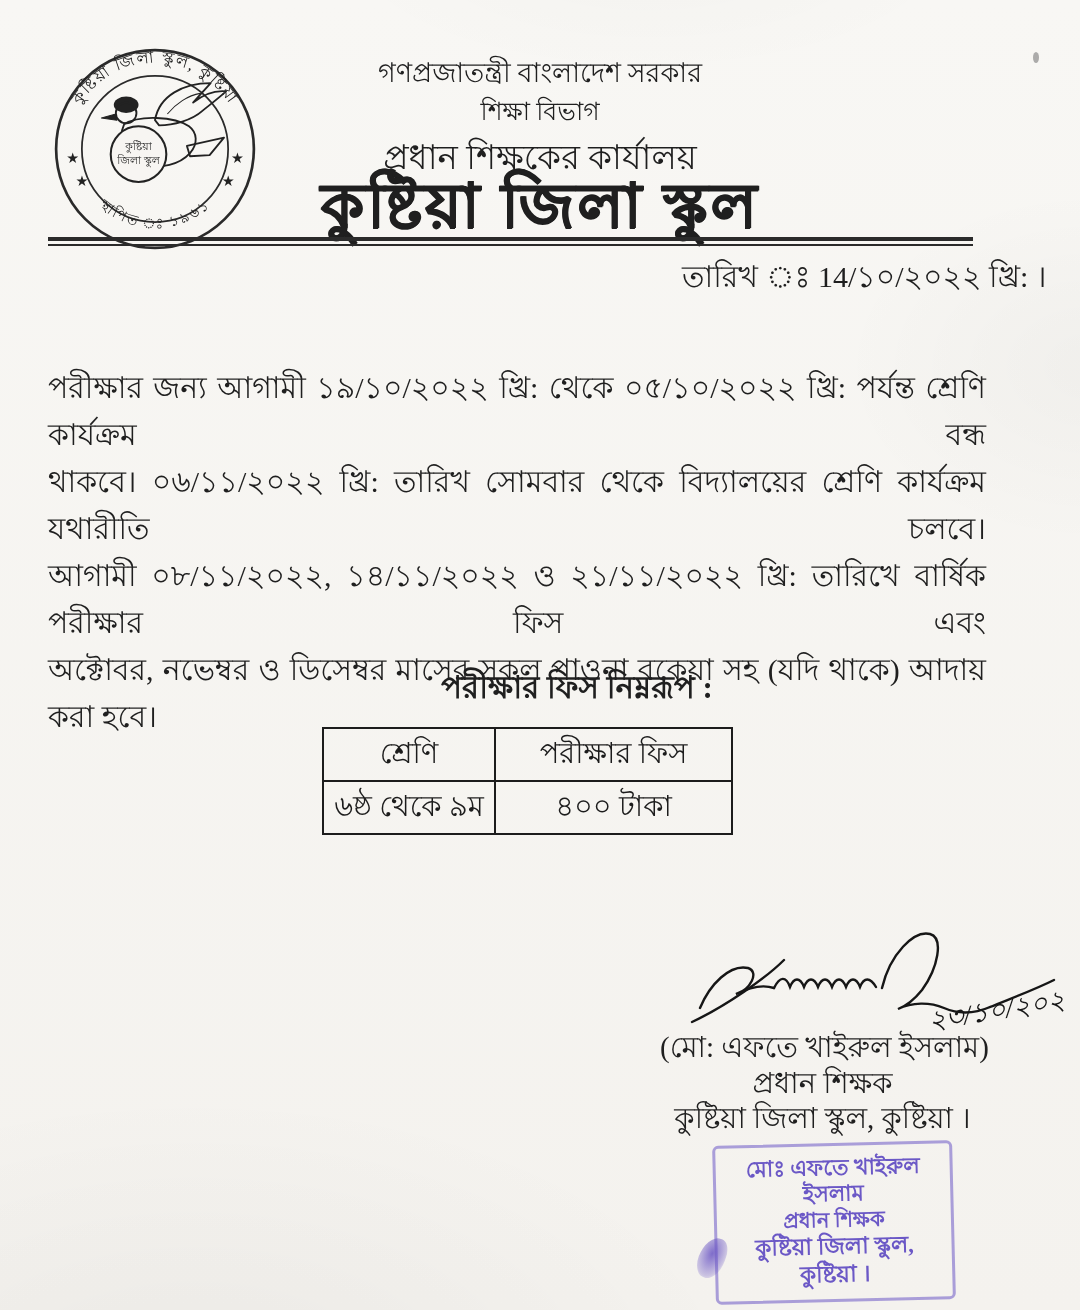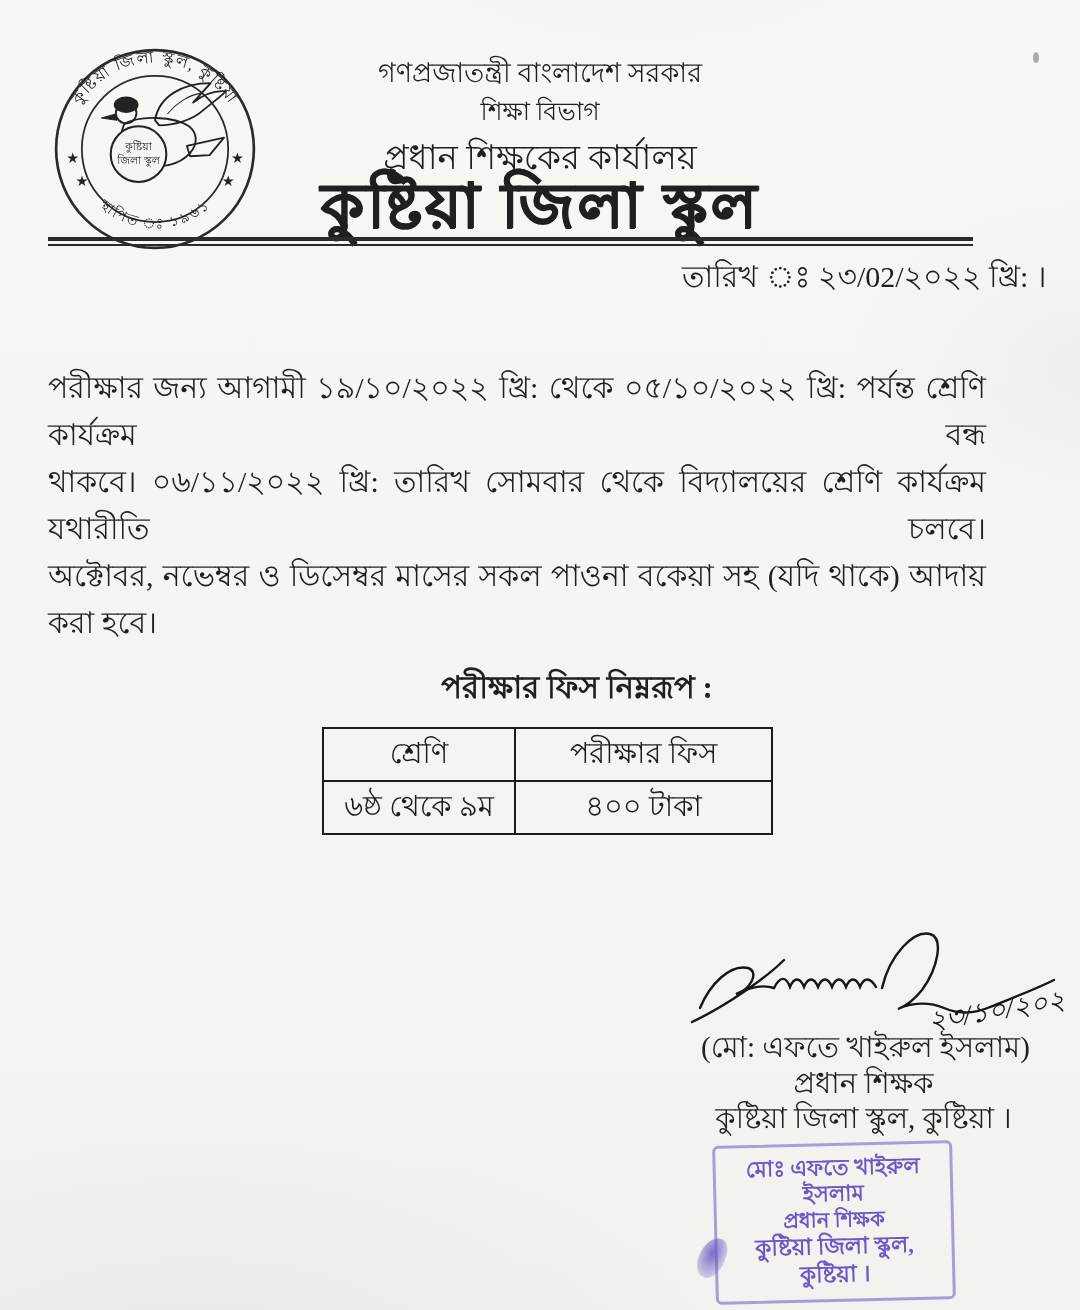--- a/index.html
+++ b/index.html
@@ -33,27 +33,27 @@
   .body-text { position:absolute; left:48px; top:364px; width:938px; font-size:30px; line-height:47px; }
   .body-line { text-align:justify; text-align-last:justify; }
   .body-line.first { text-indent:82px; }
   .body-line.last  { text-align-last:left; }
 
   .fee-heading { position:absolute; left:0; top:663px; width:1058px; text-align:center; font-size:31px; font-weight:bold;padding-left:48px; }
 
   .fee-table { position:absolute; left:322px; top:727px; border-collapse:collapse; font-size:29px; color:#1c1c1c; }
   .fee-table th, .fee-table td {
     border:2.5px solid #1c1c1c; text-align:center; font-weight:normal;
-    height:35px; padding:1px 10px;
+    height:35px; padding:1px 0;
   }
   .fee-table .col-class { width:170px; }
   .fee-table .col-fee   { width:235px; }
 
   .sig-scribble { position:absolute; left:686px; top:926px; width:378px; height:122px; }
-  .sig-block { position:absolute; left:660px; top:1030px; width:325px; text-align:center; font-size:29px; line-height:35px; white-space:nowrap;margin-left:41px; }
+  .sig-block { position:absolute; left:660px; top:1030px; width:325px; text-align:center; font-size:29px; line-height:35px; white-space:nowrap; }
   .sig-name { margin-bottom:1px; }
 
   .stamp {
     position:absolute; left:714px; top:1143px; width:218px;
     padding:9px 8px 10px 8px;
     border:3px solid rgba(108,88,198,0.55);
     border-radius:6px;
     transform:rotate(-1.4deg);
     text-align:center;
     color:#6b58c6;
@@ -110,25 +110,26 @@
     <text x="84" y="101" font-size="10.5" text-anchor="middle" fill="#222">কুষ্টিয়া</text>
     <text x="84" y="115" font-size="10.5" text-anchor="middle" fill="#222">জিলা স্কুল</text>
   </svg>
 
   <div class="hdr hdr-l1">গণপ্রজাতন্ত্রী বাংলাদেশ সরকার</div>
   <div class="hdr hdr-l2">শিক্ষা বিভাগ</div>
   <div class="hdr hdr-l3">প্রধান শিক্ষকের কার্যালয়</div>
   <div class="hdr school-title">কুষ্টিয়া জিলা স্কুল</div>
   <div class="rule"></div>
 
-  <div class="date-line">তারিখ ঃ ২৩/02/২০২২ খ্রি: ।</div>
+  <div class="date-line">তারিখ ঃ 14/১০/২০২২ খ্রি: ।</div>
 
   <div class="body-text">
     <div class="body-line">পরীক্ষার জন্য আগামী ১৯/১০/২০২২ খ্রি: থেকে ০৫/১০/২০২২ খ্রি: পর্যন্ত শ্রেণি কার্যক্রম বন্ধ</div>
     <div class="body-line">থাকবে। ০৬/১১/২০২২ খ্রি: তারিখ সোমবার থেকে বিদ্যালয়ের শ্রেণি কার্যক্রম যথারীতি চলবে।</div>
+    <div class="body-line">আগামী ০৮/১১/২০২২, ১৪/১১/২০২২ ও ২১/১১/২০২২ খ্রি: তারিখে বার্ষিক পরীক্ষার ফিস এবং</div>
     <div class="body-line last">অক্টোবর, নভেম্বর ও ডিসেম্বর মাসের সকল পাওনা বকেয়া সহ (যদি থাকে) আদায় করা হবে।</div>
   </div>
 
   <div class="fee-heading">পরীক্ষার ফিস নিম্নরূপ :</div>
 
   <table class="fee-table">
     <tbody>
         <tr>
       <th class="col-class">শ্রেণি</th>
       <th class="col-fee">পরীক্ষার ফিস</th>

